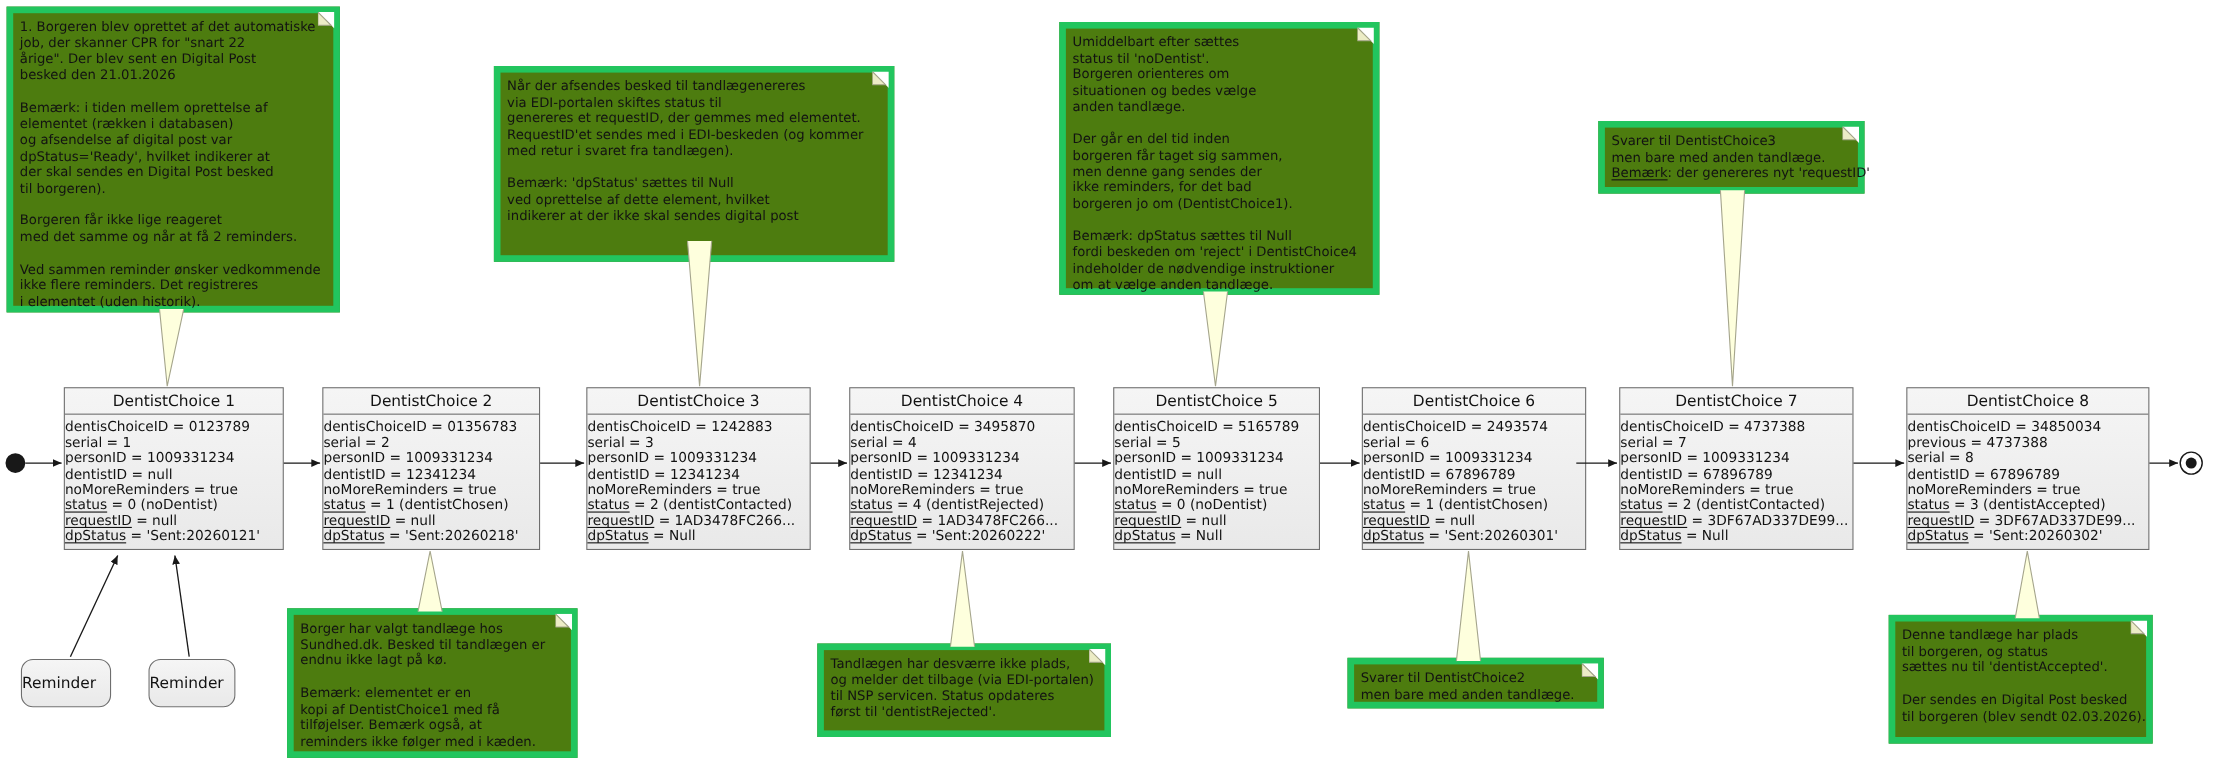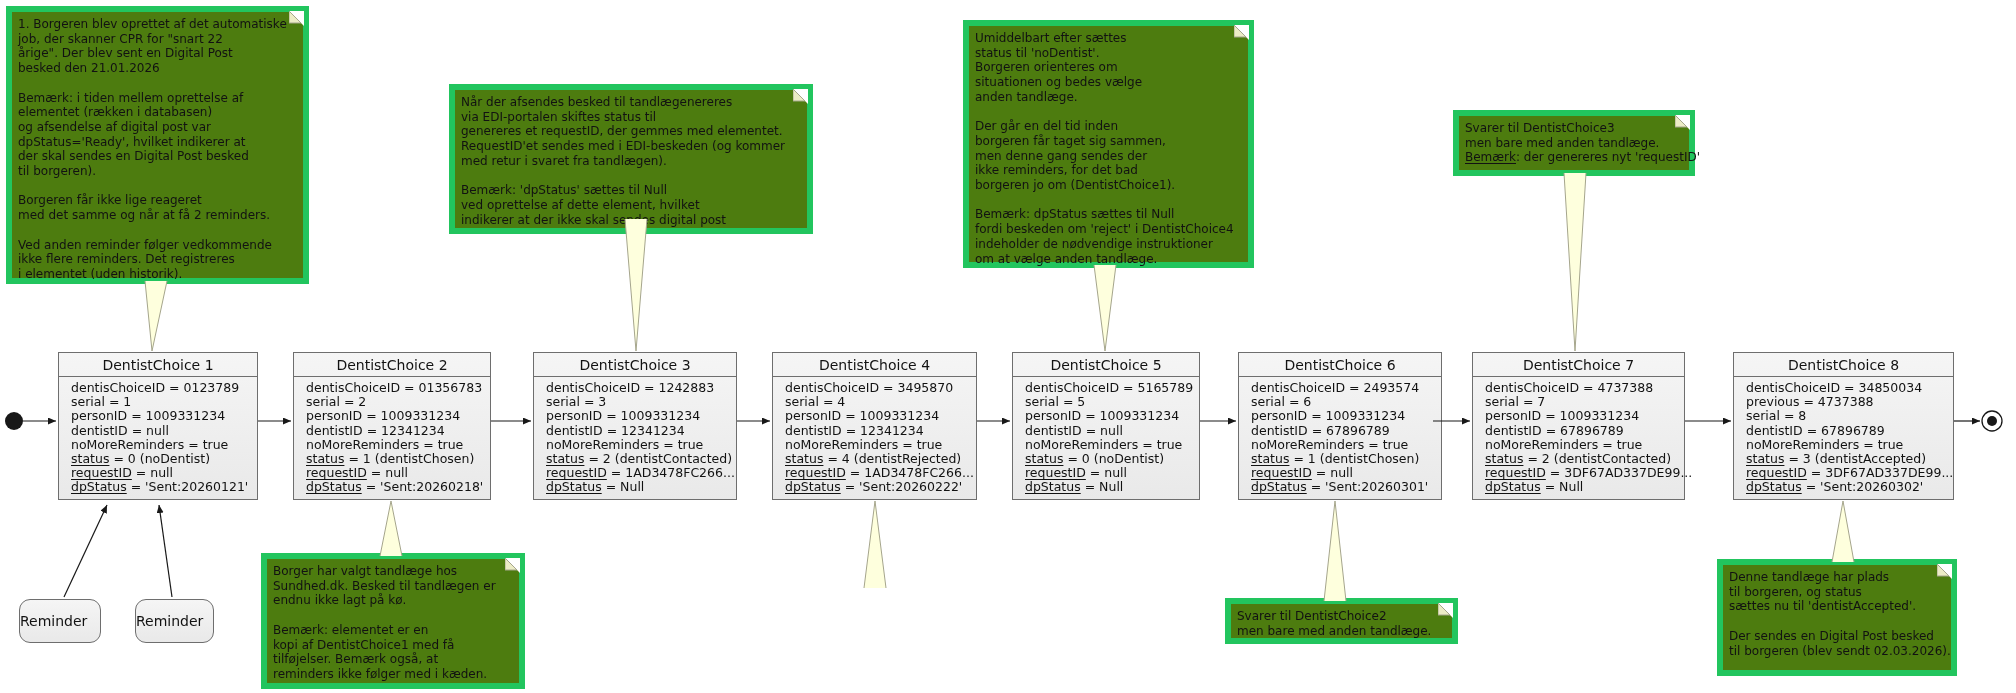--- a/index.html
+++ b/index.html
@@ -4,21 +4,21 @@
 <style>
   html,body{margin:0;padding:0;background:#ffffff;}
   .canvas{position:relative;width:2016px;height:693px;background:#ffffff;overflow:hidden;
           font-family:"DejaVu Sans","Liberation Sans",sans-serif;color:#121212;}
   svg.connectors{position:absolute;left:0;top:0;z-index:3;pointer-events:none;}
   
   .state{position:absolute;z-index:2;box-sizing:border-box;height:148px;
          background:linear-gradient(180deg,#f5f5f5,#e9e9e9);
          border:1.5px solid #6e6e6e;border-radius:0;top:352px;}
   .state .ttl{font-size:14px;text-align:center;padding:4px 4px 3px 4px;border-bottom:1px solid #6e6e6e;}
-  .state .bd{padding:4px 12px;font-size:12.5px;line-height:14.2px;white-space:nowrap;}
+  .state .bd{padding:4px 0;font-size:12.5px;line-height:14.2px;white-space:nowrap;}
   .state .ln{min-height:14.2px;}
   .u{text-decoration:underline;text-underline-offset:2px;}
   .simple{position:absolute;z-index:2;box-sizing:border-box;height:44px;top:599px;
           background:linear-gradient(180deg,#f5f5f5,#e9e9e9);
           border:1.5px solid #6e6e6e;border-radius:11px;
           display:flex;align-items:center;font-size:14px;}
   
   .note{position:absolute;z-index:2;box-sizing:border-box;background:#4d7c0f;border:6px solid #22c55e;
         padding:5px 6px;font-size:12px;line-height:14.7px;white-space:nowrap;}
   .note .ln{min-height:14.7px;}
@@ -42,26 +42,26 @@
     <div class="ln">Bemærk: i tiden mellem oprettelse af</div>
     <div class="ln">elementet (rækken i databasen)</div>
     <div class="ln">og afsendelse af digital post var</div>
     <div class="ln">dpStatus='Ready', hvilket indikerer at</div>
     <div class="ln">der skal sendes en Digital Post besked</div>
     <div class="ln">til borgeren).</div>
     <div class="ln"></div>
     <div class="ln">Borgeren får ikke lige reageret</div>
     <div class="ln">med det samme og når at få 2 reminders.</div>
     <div class="ln"></div>
-    <div class="ln">Ved anden reminder følger vedkommende</div>
+    <div class="ln">Ved sammen reminder ønsker vedkommende</div>
     <div class="ln">ikke flere reminders. Det registreres</div>
     <div class="ln">i elementet (uden historik).</div>
   </div>
 
-  <div class="note" style="left:449px;top:84px;width:364px;height:150px">
+  <div class="note" style="left:449px;top:60px;width:364px;height:178px">
     <svg class="fold" width="15" height="15" viewBox="0 0 15 15">
         <path d="M0,0 L15,15 L15,0 Z" fill="#ffffff"></path>
         <path d="M0,0 L12,12 L0,12 Z" fill="#ECECC6" stroke="#A5A58C" stroke-width="1"></path>
       </svg>
     <div class="ln">Når der afsendes besked til tandlægenereres</div>
     <div class="ln">via EDI-portalen skiftes status til</div>
     <div class="ln">genereres et requestID, der gemmes med elementet.</div>
     <div class="ln">RequestID'et sendes med i EDI-beskeden (og kommer</div>
     <div class="ln">med retur i svaret fra tandlægen).</div>
     <div class="ln"></div>
@@ -111,20 +111,30 @@
     <div class="ln">Borger har valgt tandlæge hos</div>
     <div class="ln">Sundhed.dk. Besked til tandlægen er</div>
     <div class="ln">endnu ikke lagt på kø.</div>
     <div class="ln"></div>
     <div class="ln">Bemærk: elementet er en</div>
     <div class="ln">kopi af DentistChoice1 med få</div>
     <div class="ln">tilføjelser. Bemærk også, at</div>
     <div class="ln">reminders ikke følger med i kæden.</div>
   </div>
 
+  <div class="note" style="left:743px;top:585px;width:267px;height:85px">
+    <svg class="fold" width="15" height="15" viewBox="0 0 15 15">
+        <path d="M0,0 L15,15 L15,0 Z" fill="#ffffff"></path>
+        <path d="M0,0 L12,12 L0,12 Z" fill="#ECECC6" stroke="#A5A58C" stroke-width="1"></path>
+      </svg>
+    <div class="ln">Tandlægen har desværre ikke plads,</div>
+    <div class="ln">og melder det tilbage (via EDI-portalen)</div>
+    <div class="ln">til NSP servicen. Status opdateres</div>
+    <div class="ln">først til 'dentistRejected'.</div>
+  </div>
 
   <div class="note" style="left:1225px;top:598px;width:233px;height:46px">
     <svg class="fold" width="15" height="15" viewBox="0 0 15 15">
         <path d="M0,0 L15,15 L15,0 Z" fill="#ffffff"></path>
         <path d="M0,0 L12,12 L0,12 Z" fill="#ECECC6" stroke="#A5A58C" stroke-width="1"></path>
       </svg>
     <div class="ln">Svarer til DentistChoice2</div>
     <div class="ln">men bare med anden tandlæge.</div>
   </div>
 

